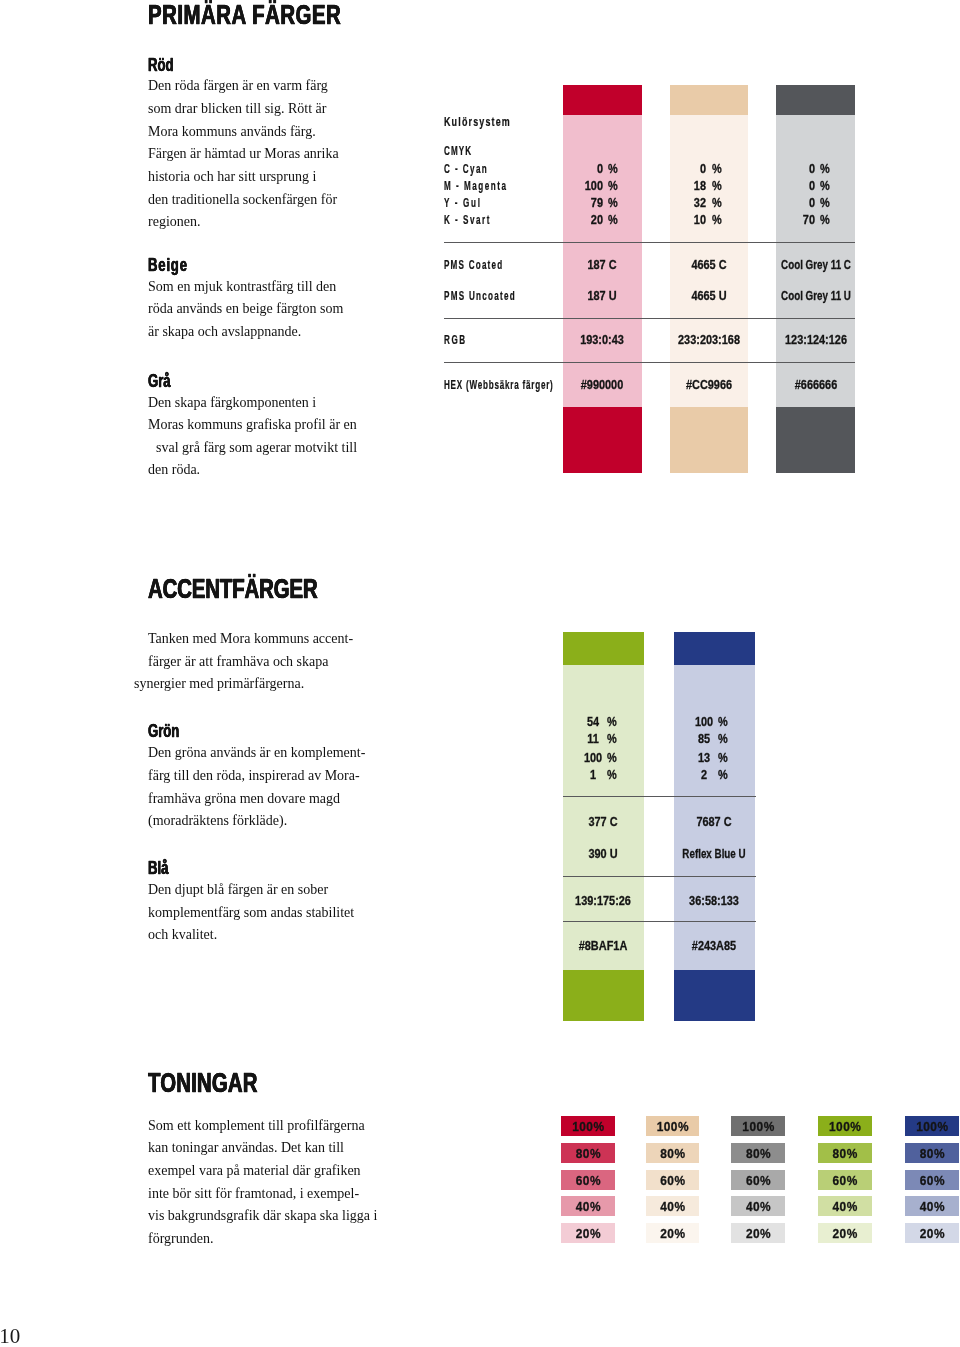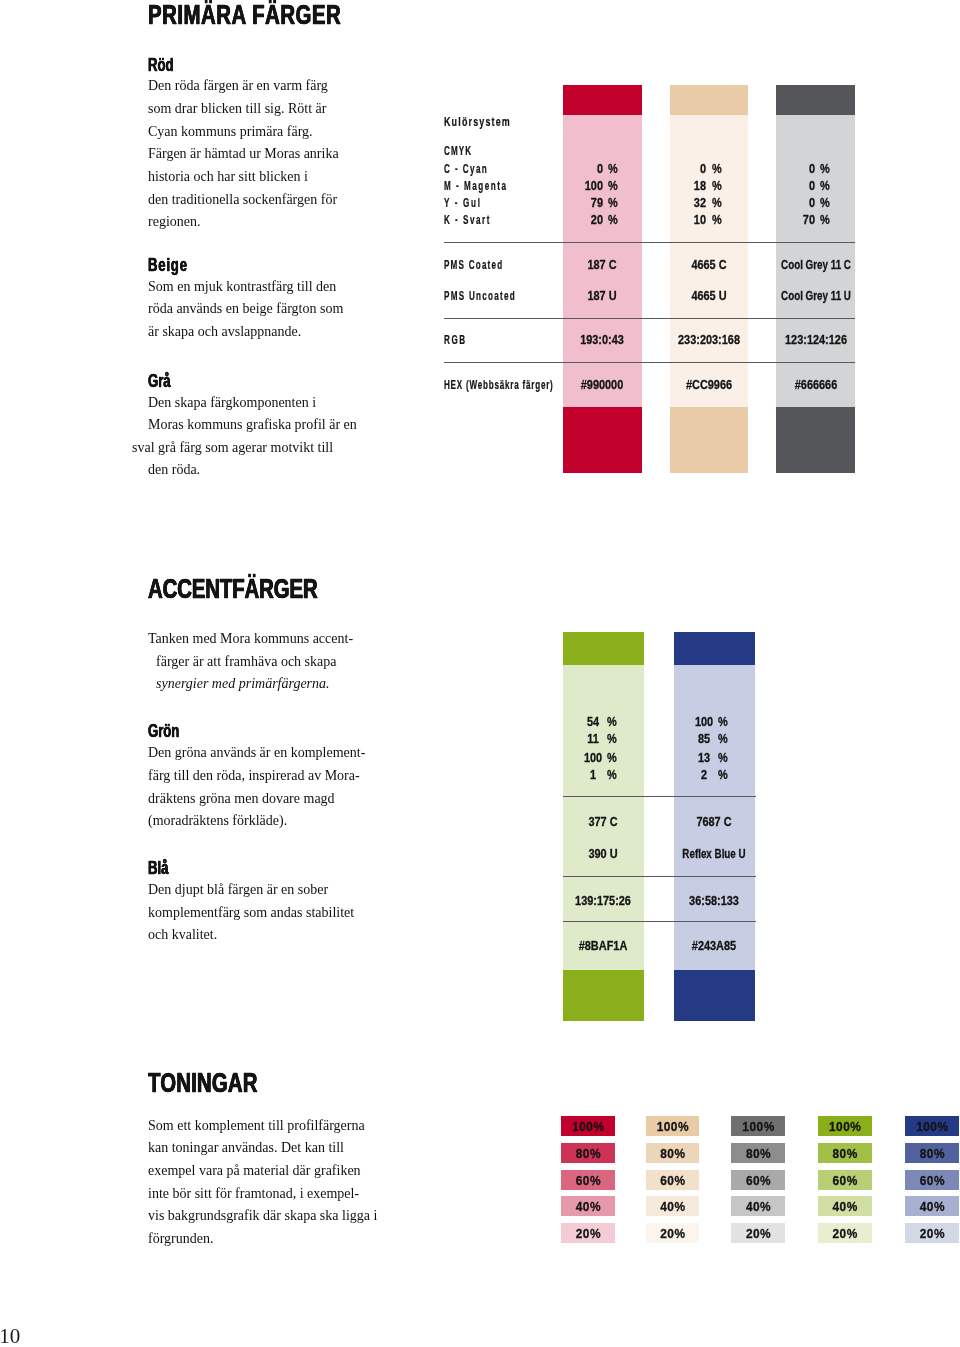--- a/index.html
+++ b/index.html
@@ -58,33 +58,33 @@
 </head>
 <body>
 
 <div class="page">
 
 <div>
 <div class="abs sect-title" style="left:148.0px;top:0.70px;letter-spacing:0.68px;">PRIMÄRA FÄRGER</div>
 <div class="abs sub-title" style="left:148.0px;top:56.70px;letter-spacing:0.0px;">Röd</div>
 <div class="abs body-line" style="left:148.0px;top:79.40px;">Den röda färgen är en varm färg</div>
 <div class="abs body-line" style="left:148.0px;top:102.02px;">som drar blicken till sig. Rött är</div>
-<div class="abs body-line" style="left:148.0px;top:124.64px;">Cyan kommuns primära färg.</div>
+<div class="abs body-line" style="left:148.0px;top:124.64px;">Mora kommuns används färg.</div>
 <div class="abs body-line" style="left:148.0px;top:147.26px;">Färgen är hämtad ur Moras anrika</div>
-<div class="abs body-line" style="left:148.0px;top:169.88px;">historia och har sitt blicken i</div>
+<div class="abs body-line" style="left:148.0px;top:169.88px;">historia och har sitt ursprung i</div>
 <div class="abs body-line" style="left:148.0px;top:192.50px;">den traditionella sockenfärgen för</div>
 <div class="abs body-line" style="left:148.0px;top:215.12px;">regionen.</div>
 <div class="abs sub-title" style="left:148.0px;top:257.00px;letter-spacing:1.1px;">Beige</div>
 <div class="abs body-line" style="left:148.0px;top:279.60px;">Som en mjuk kontrastfärg till den</div>
 <div class="abs body-line" style="left:148.0px;top:302.22px;">röda används en beige färgton som</div>
 <div class="abs body-line" style="left:148.0px;top:324.84px;">är skapa och avslappnande.</div>
 <div class="abs sub-title" style="left:148.0px;top:372.80px;letter-spacing:0.0px;">Grå</div>
 <div class="abs body-line" style="left:148.0px;top:395.60px;">Den skapa färgkomponenten i</div>
 <div class="abs body-line" style="left:148.0px;top:418.22px;">Moras kommuns grafiska profil är en</div>
-<div class="abs body-line" style="left:132px;top:440.84px;">sval grå färg som agerar motvikt till</div>
+<div class="abs body-line" style="left:156px;top:440.84px;">sval grå färg som agerar motvikt till</div>
 <div class="abs body-line" style="left:148.0px;top:463.46px;">den röda.</div>
 </div>
 
 <div>
 <div class="swatch" style="left: 562.5px; top: 115px; width: 79px; height: 292px; background-color: rgb(241, 190, 205);"></div>
 <div class="swatch" style="left: 562.5px; top: 85px; width: 79px; height: 30px; background-color: rgb(193, 0, 43);"></div>
 <div class="swatch" style="left: 562.5px; top: 407px; width: 79px; height: 66px; background-color: rgb(193, 0, 43);"></div>
 <div class="swatch" style="left: 670.2px; top: 115px; width: 78px; height: 292px; background-color: rgb(250, 240, 232);"></div>
 <div class="swatch" style="left: 670.2px; top: 85px; width: 78px; height: 30px; background-color: rgb(233, 203, 168);"></div>
 <div class="swatch" style="left: 670.2px; top: 407px; width: 78px; height: 66px; background-color: rgb(233, 203, 168);"></div>
@@ -162,26 +162,26 @@
         <span class="cell">123:124:126</span>
       </div>
 <div class="cellwrap" style="left:705.75px;top:377.70px;width:220.0px;">
         <span class="cell">#666666</span>
       </div>
 </div>
 
 <div>
 <div class="abs sect-title" style="left:148.0px;top:574.80px;letter-spacing:-0.19px;">ACCENTFÄRGER</div>
 <div class="abs body-line" style="left:148.0px;top:632.10px;">Tanken med Mora kommuns accent-</div>
-<div class="abs body-line" style="left:148.0px;top:654.72px;margin-left:8px;">färger är att framhäva och skapa</div>
-<div class="abs body-line" style="left:156px;top:677.34px;font-style:italic;">synergier med primärfärgerna.</div>
+<div class="abs body-line" style="left:148.0px;top:654.72px;">färger är att framhäva och skapa</div>
+<div class="abs body-line" style="left:134px;top:677.34px;">synergier med primärfärgerna.</div>
 <div class="abs sub-title" style="left:148.0px;top:723.40px;letter-spacing:0.0px;">Grön</div>
 <div class="abs body-line" style="left:148.0px;top:746.30px;">Den gröna används är en komplement-</div>
 <div class="abs body-line" style="left:148.0px;top:768.92px;">färg till den röda, inspirerad av Mora-</div>
-<div class="abs body-line" style="left:148.0px;top:791.54px;">dräktens gröna men dovare magd</div>
+<div class="abs body-line" style="left:148.0px;top:791.54px;">framhäva gröna men dovare magd</div>
 <div class="abs body-line" style="left:148.0px;top:814.16px;">(moradräktens förkläde).</div>
 <div class="abs sub-title" style="left:148.0px;top:860.40px;letter-spacing:0.0px;">Blå</div>
 <div class="abs body-line" style="left:148.0px;top:883.20px;">Den djupt blå färgen är en sober</div>
 <div class="abs body-line" style="left:148.0px;top:905.82px;">komplementfärg som andas stabilitet</div>
 <div class="abs body-line" style="left:148.0px;top:928.44px;">och kvalitet.</div>
 </div>
 
 <div>
 <div class="swatch" style="left: 562.5px; top: 664.5px; width: 81.7px; height: 305px; background-color: rgb(223, 234, 202);"></div>
 <div class="swatch" style="left: 562.5px; top: 632px; width: 81.7px; height: 32.5px; background-color: rgb(139, 175, 26);"></div>

